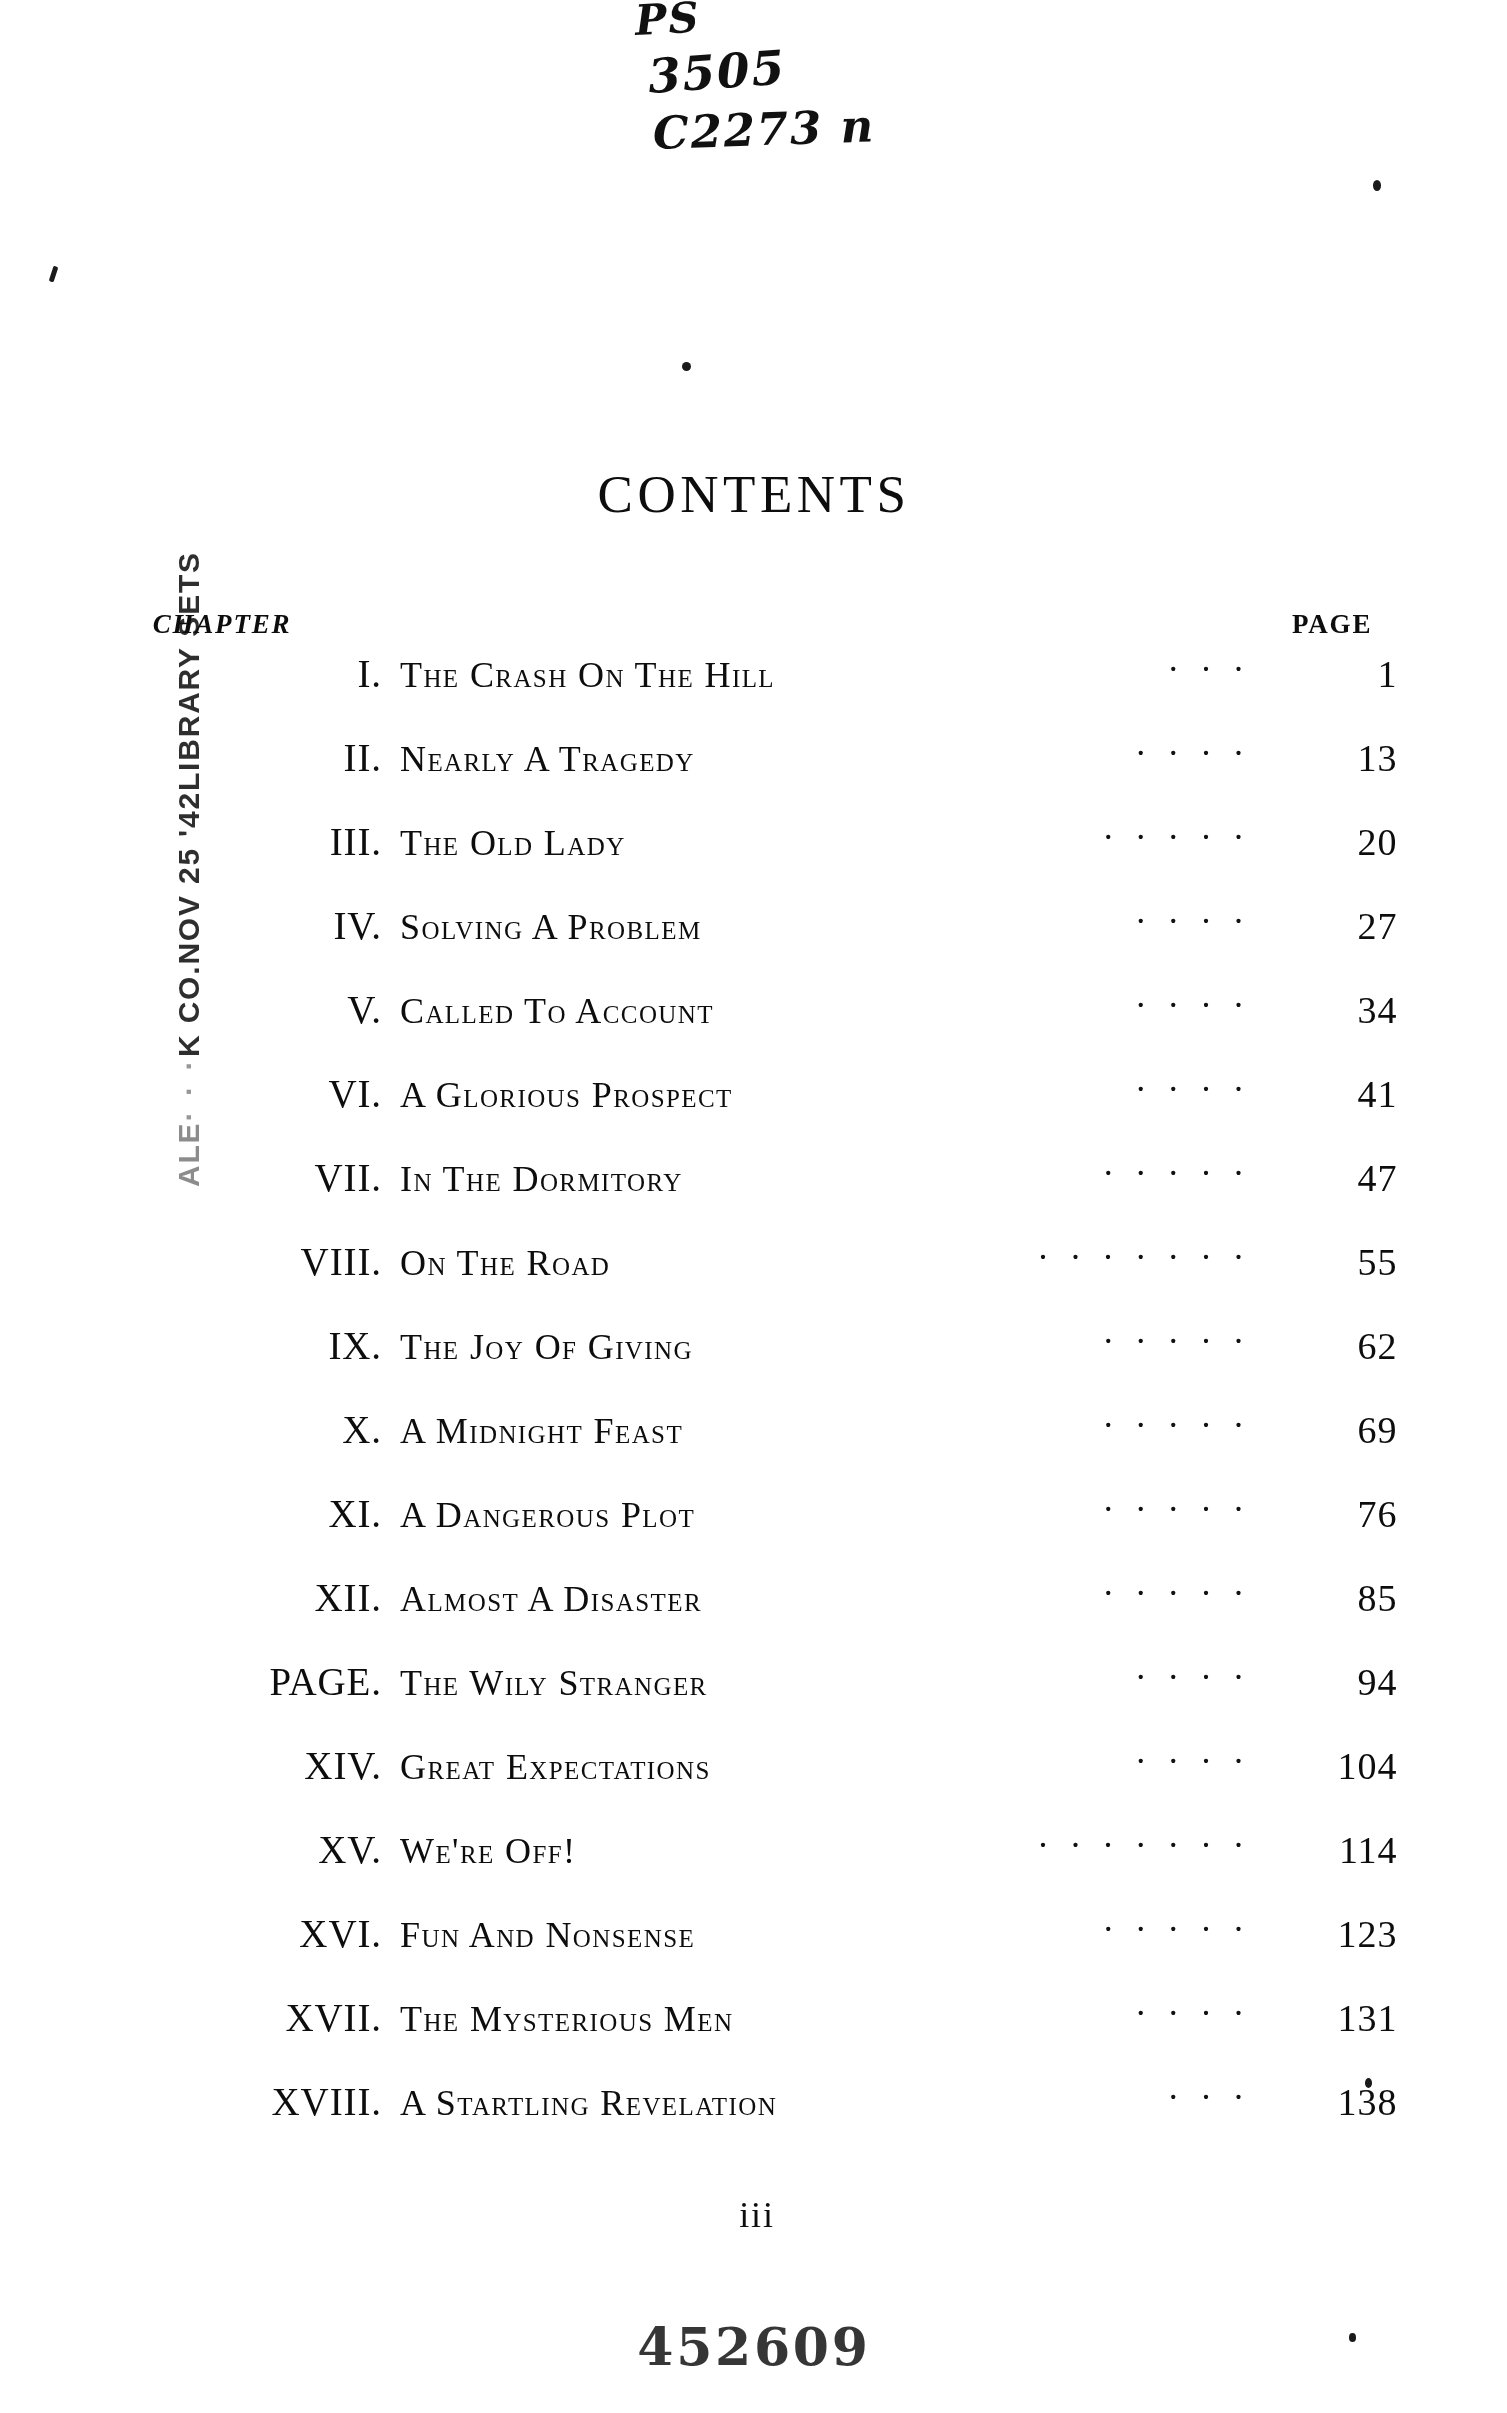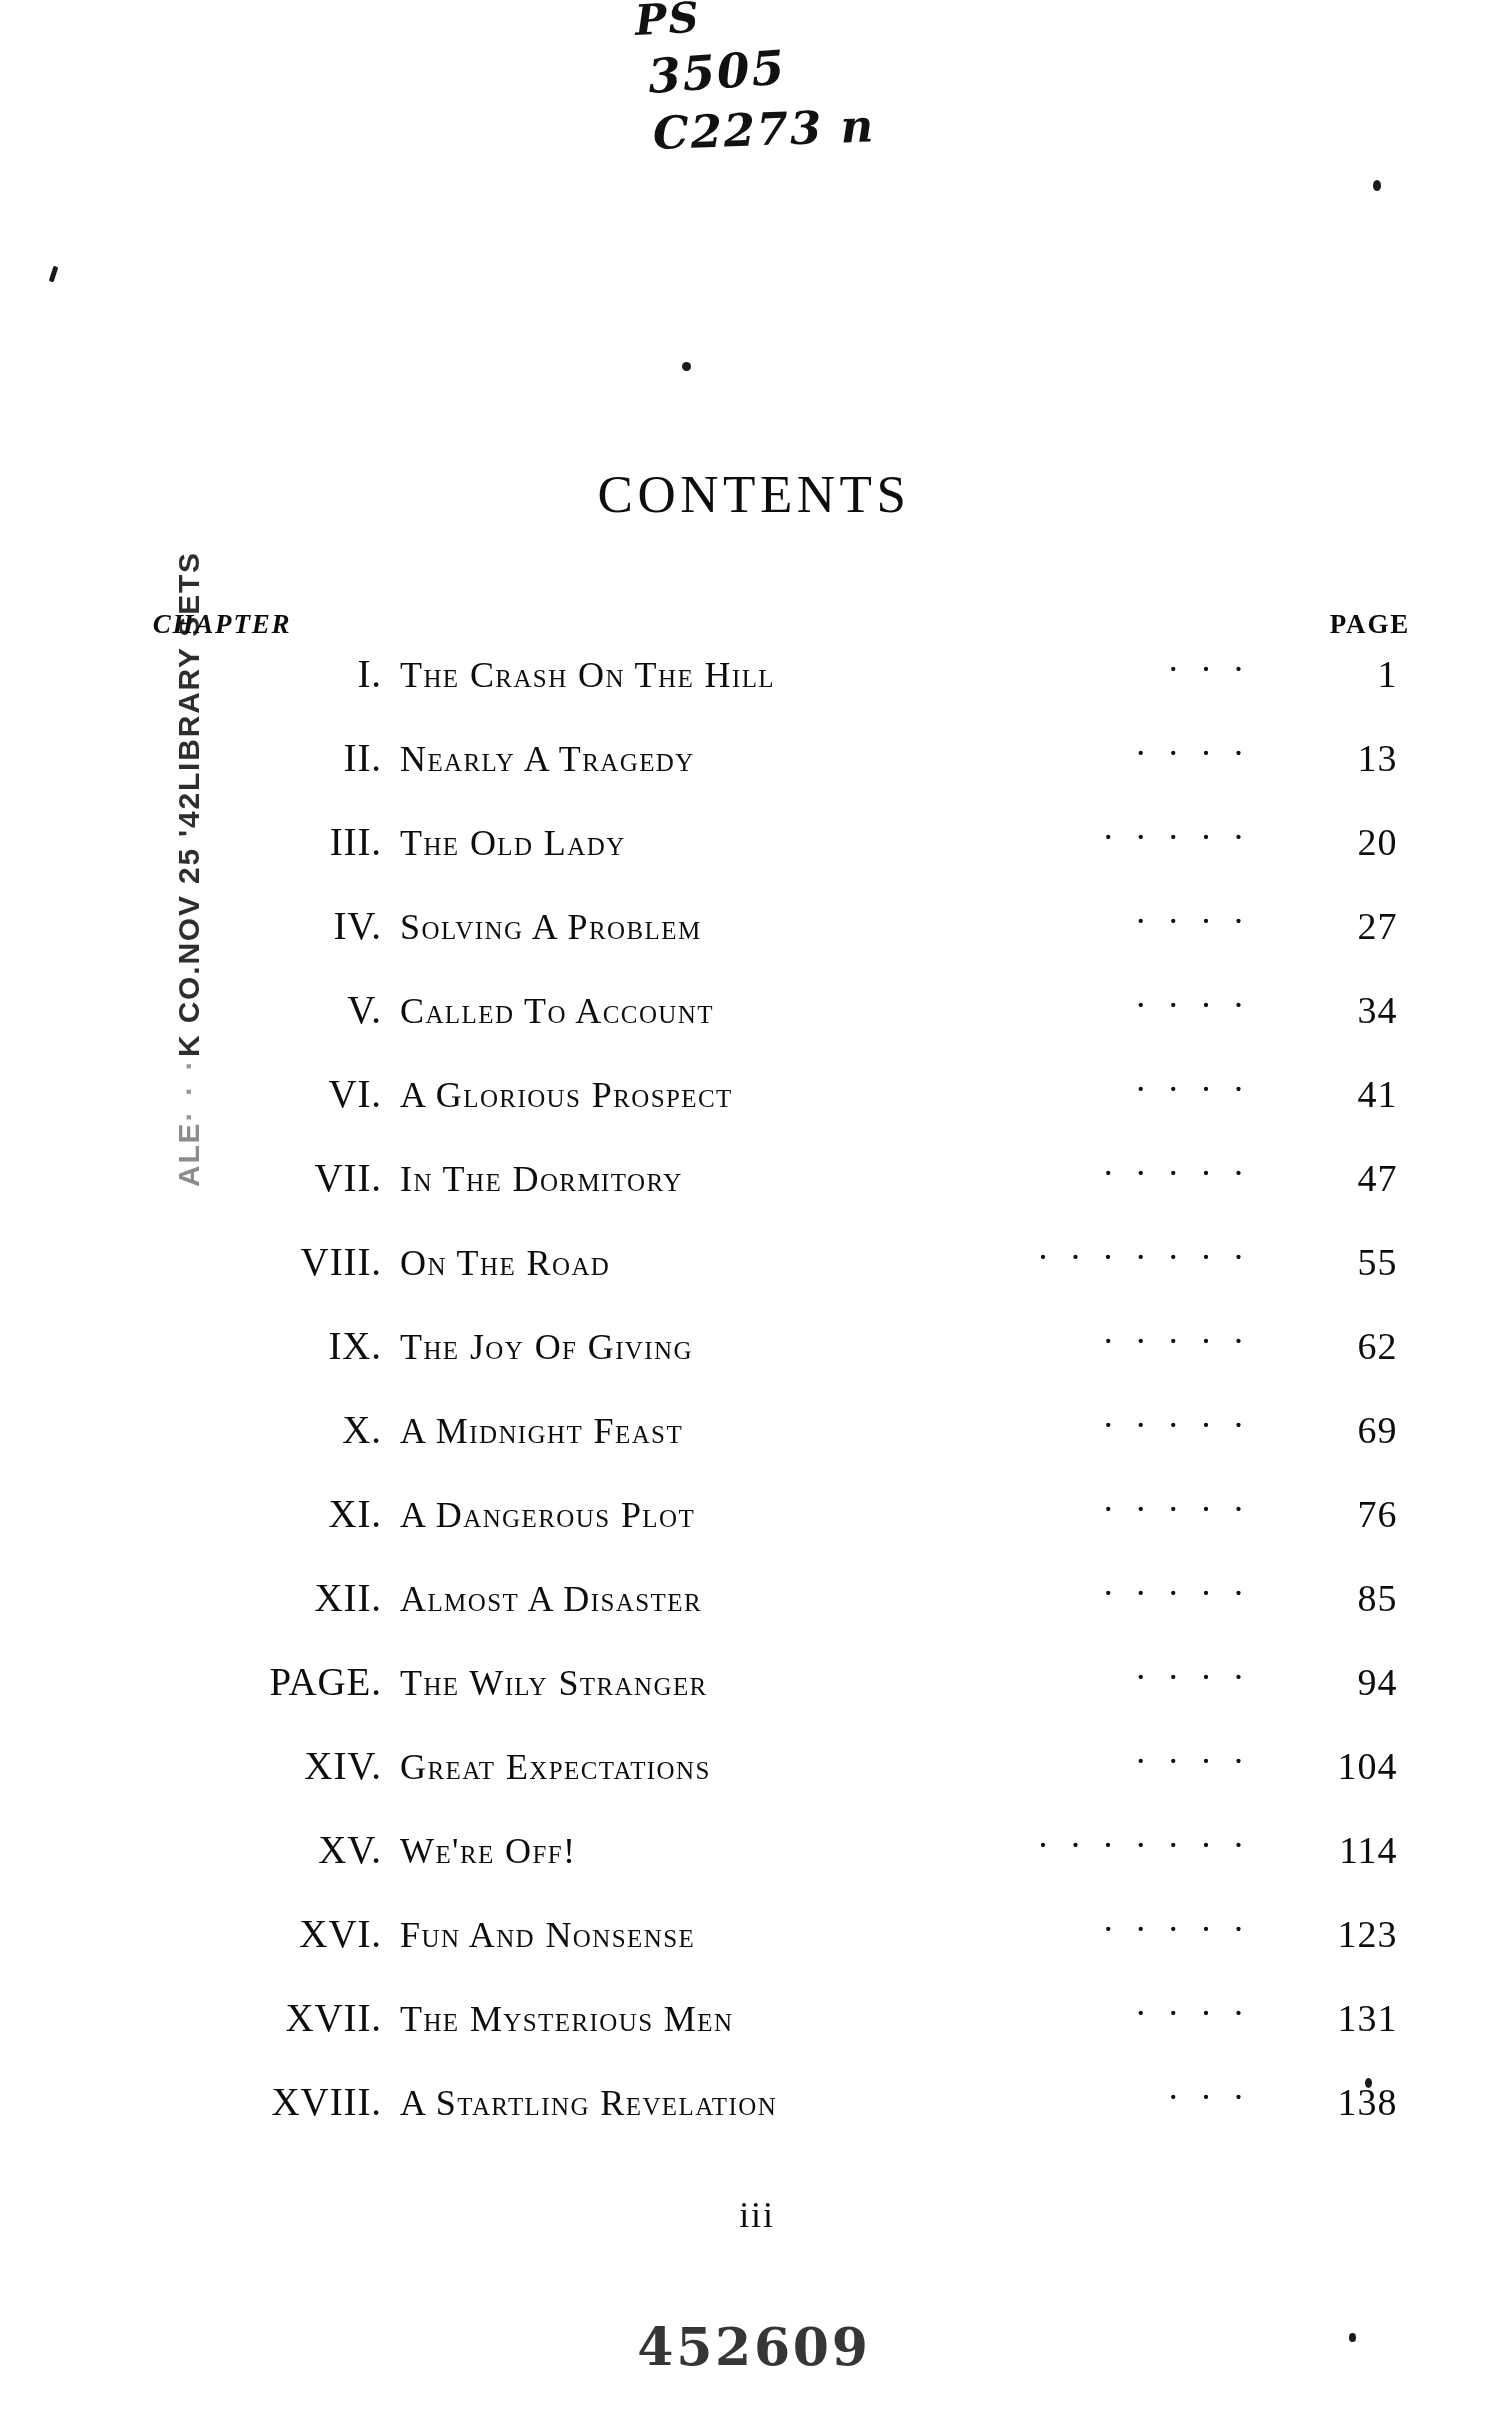--- a/index.html
+++ b/index.html
@@ -95,21 +95,21 @@
     display: flex;
     align-items: baseline;
     font-family: "Liberation Serif", serif;
     font-weight: bold;
     font-size: 27px;
     letter-spacing: 1.8px;
     margin-bottom: 11px;
   }
   .toc-head .ch { width: 236px; text-align: left; padding-left: 2.7px; font-style: italic;}
   .toc-head .sp { flex: 1; }
-  .toc-head .pg { width: 118px; text-align: right; }
+  .toc-head .pg { width: 118px; text-align: left; }
 
   .row {
     display: flex;
     align-items: baseline;
     height: 84px;
   }
   .num {
     width: 232px;
     text-align: right;
     font-size: 39px;

